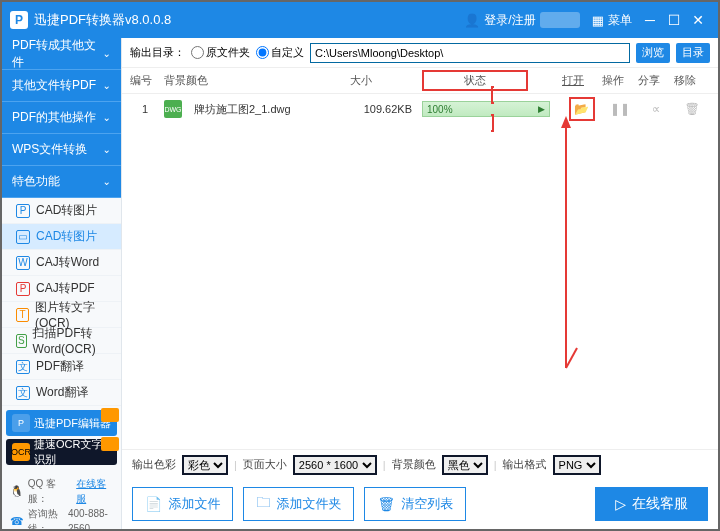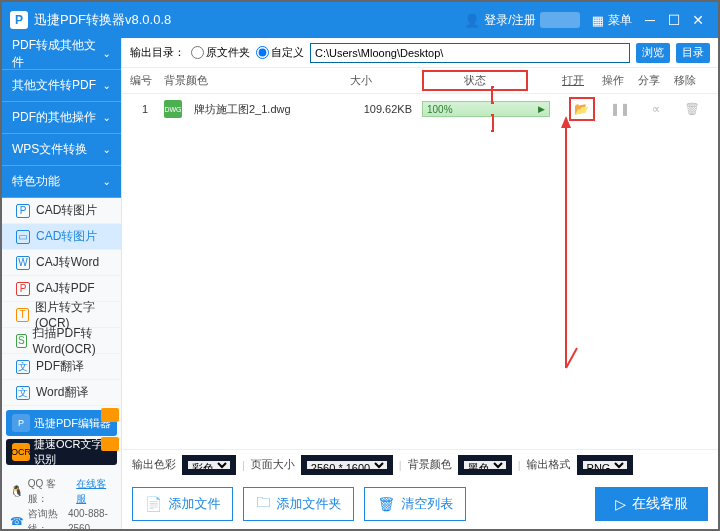--- a/index.html
+++ b/index.html
@@ -67,21 +67,21 @@
   .progress { width: 128px; height: 16px; border: 1px solid #9ad29a; background: linear-gradient(#d5f2d5,#c0eac0); display: flex; align-items: center; justify-content: space-between; padding: 0 4px; font-size: 10px; color: #2e7d32; }
   .progress .tri { color: #2e7d32; font-size: 9px; }
   
   .open-red { border: 2px solid #e53935; padding: 2px; display: inline-flex; }
   .open-ico { width: 18px; height: 16px; display: flex; align-items: center; justify-content: center; color: #888; font-size: 12px; }
   .op-ico { color: #bbb; font-size: 12px; }
   
   .arrow-line { position: absolute; pointer-events: none; }
   
   .options-bar { height: 30px; display: flex; align-items: center; padding: 0 10px; font-size: 11px; gap: 6px; border-top: 1px solid #eee; }
-  .options-bar select { height: 20px; font-size: 11px; border: 6px solid #0f172a; }
+  .options-bar select { height: 20px; font-size: 11px; border: 2px solid #0f172a; }
   .options-bar .lbl { color: #444; }
   
   .action-bar { height: 50px; display: flex; align-items: center; padding: 0 10px; gap: 10px; }
   .outline-btn { height: 34px; padding: 0 12px; border: 1px solid #1e88e5; color: #1e88e5; background: #fff; font-size: 13px; display: flex; align-items: center; gap: 6px; cursor: pointer; }
   .outline-btn .bico { font-size: 14px; }
   .primary-btn { height: 34px; padding: 0 20px; background: #1e88e5; color: #fff; border: none; font-size: 14px; display: flex; align-items: center; gap: 6px; cursor: pointer; margin-left: auto; }
   
   .thead .col-status { position: relative; }
   .thead .status-hd-red { border: 2px solid #e53935; display: inline-block; padding: 1px 40px; }
 </style>

